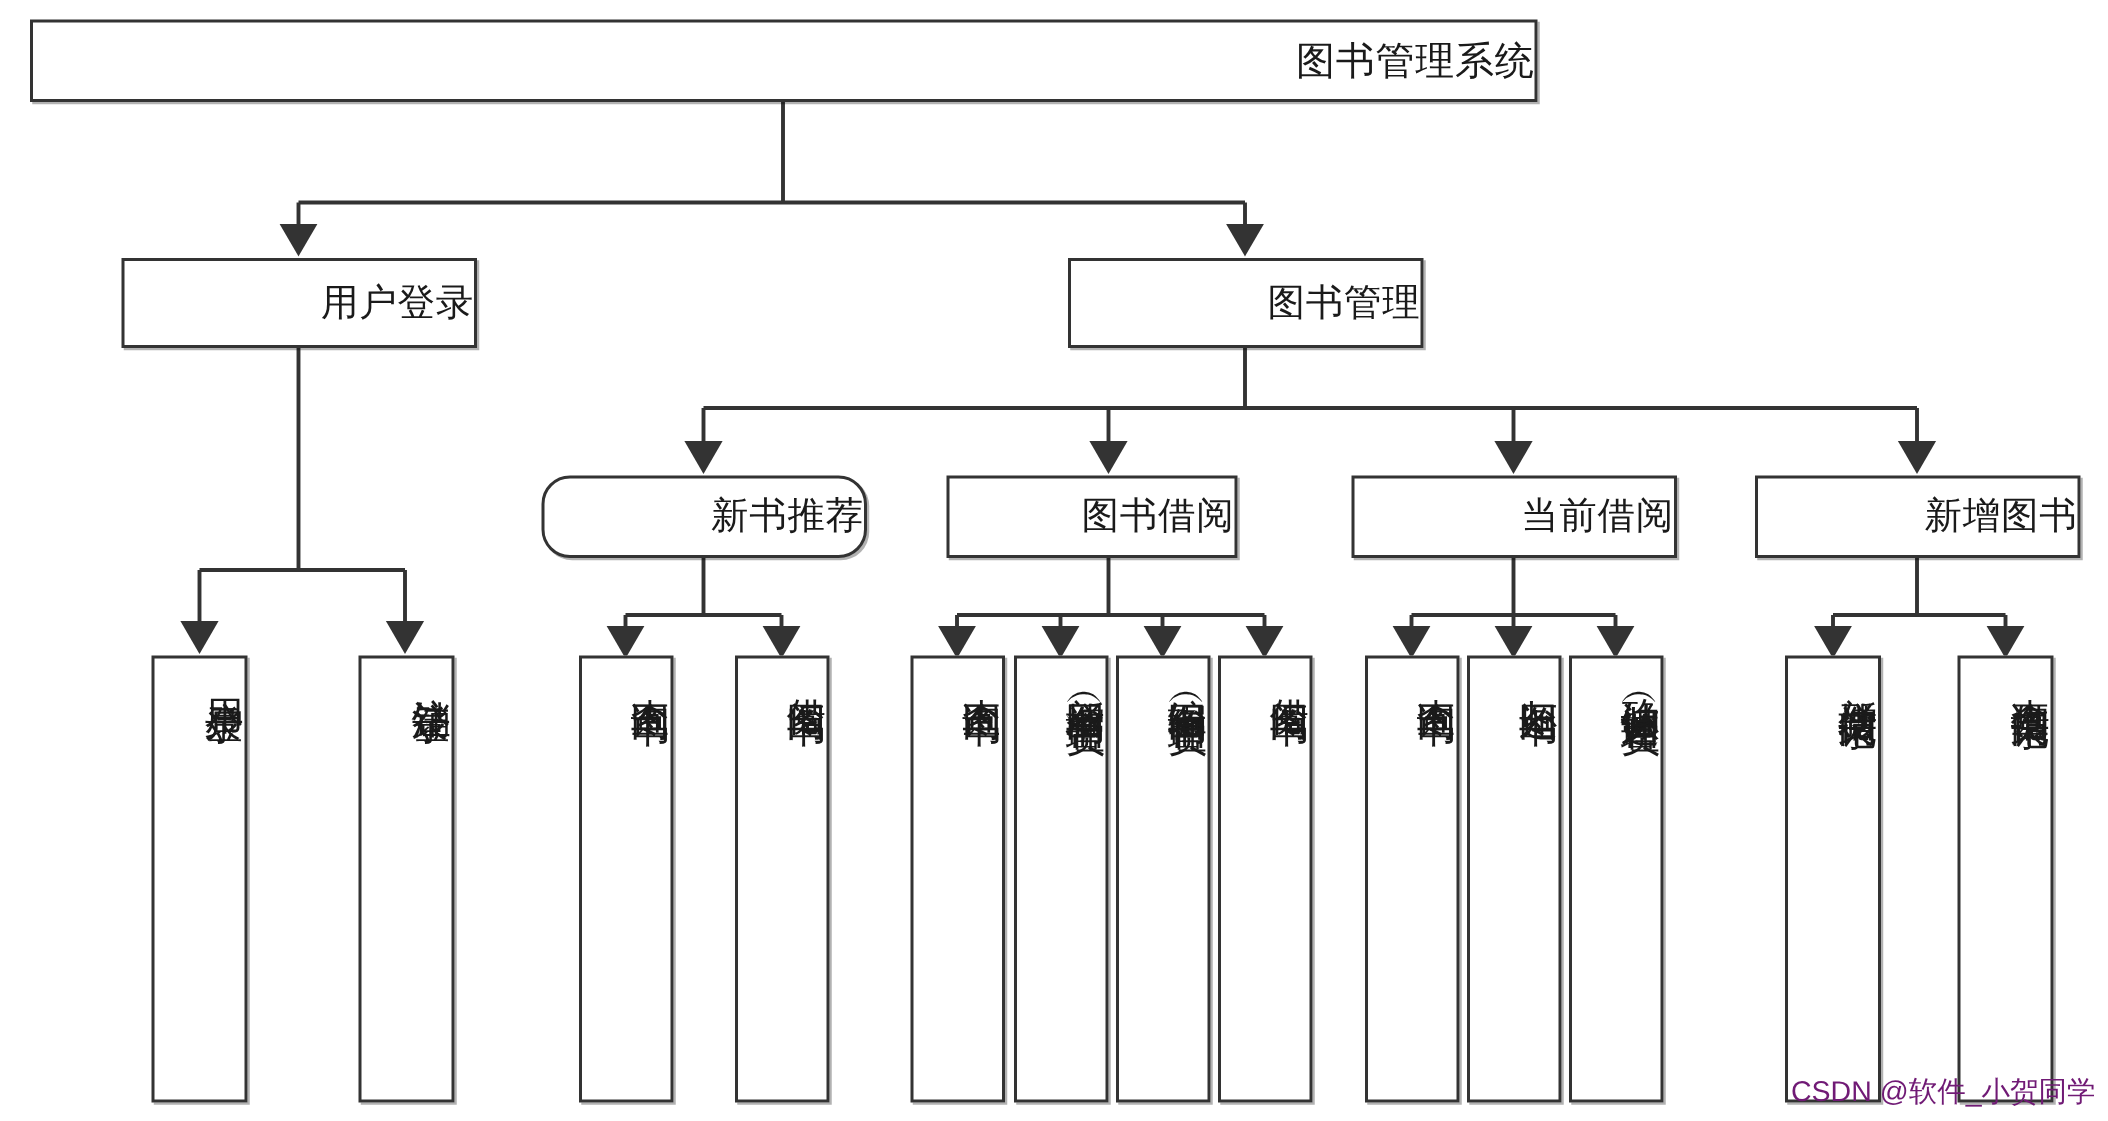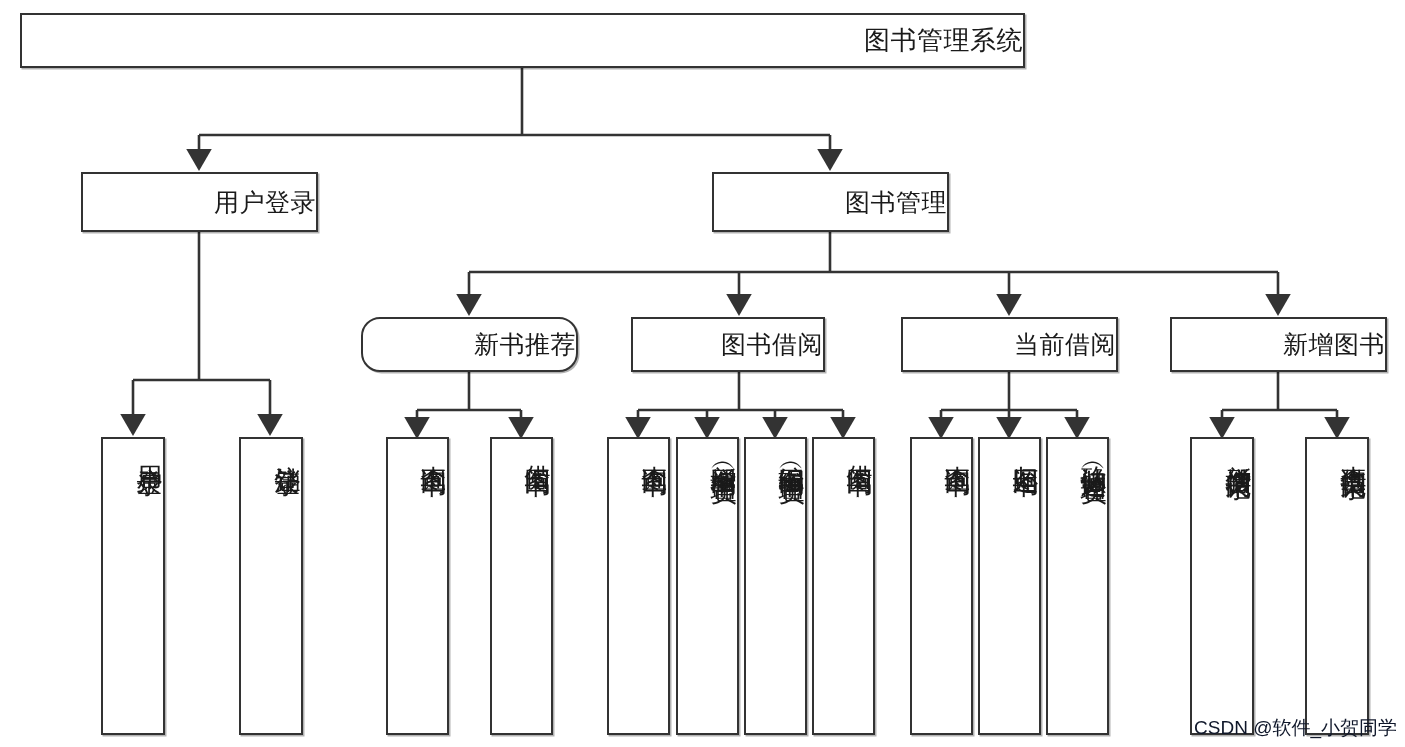--- a/index.html
+++ b/index.html
@@ -58,21 +58,21 @@
     font-size: 26px;
     line-height: 1.0;
     letter-spacing: 2px;
     max-height: 100%;
   }
   .watermark {
     position: absolute;
     right: 8px;
     bottom: 6px;
     font-size: 19px;
-    color: #0f172a;
+    color: #701a75;
     white-space: nowrap;
     z-index: 5;
     user-select: none;
     font-family: "Liberation Sans", "DejaVu Sans", sans-serif;
     text-align: center;
   }
 </style>
 </head>
 <body>
 

